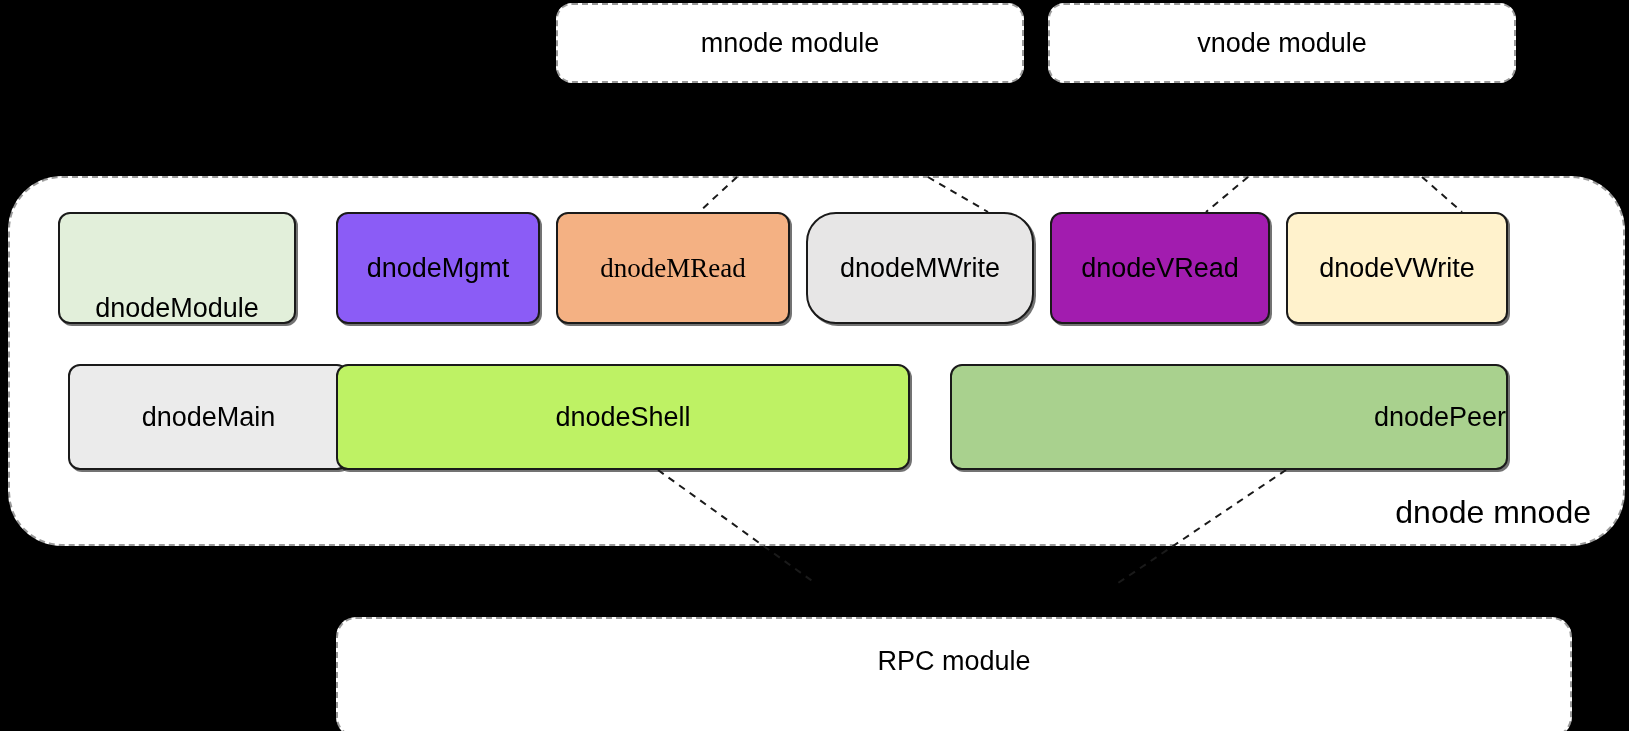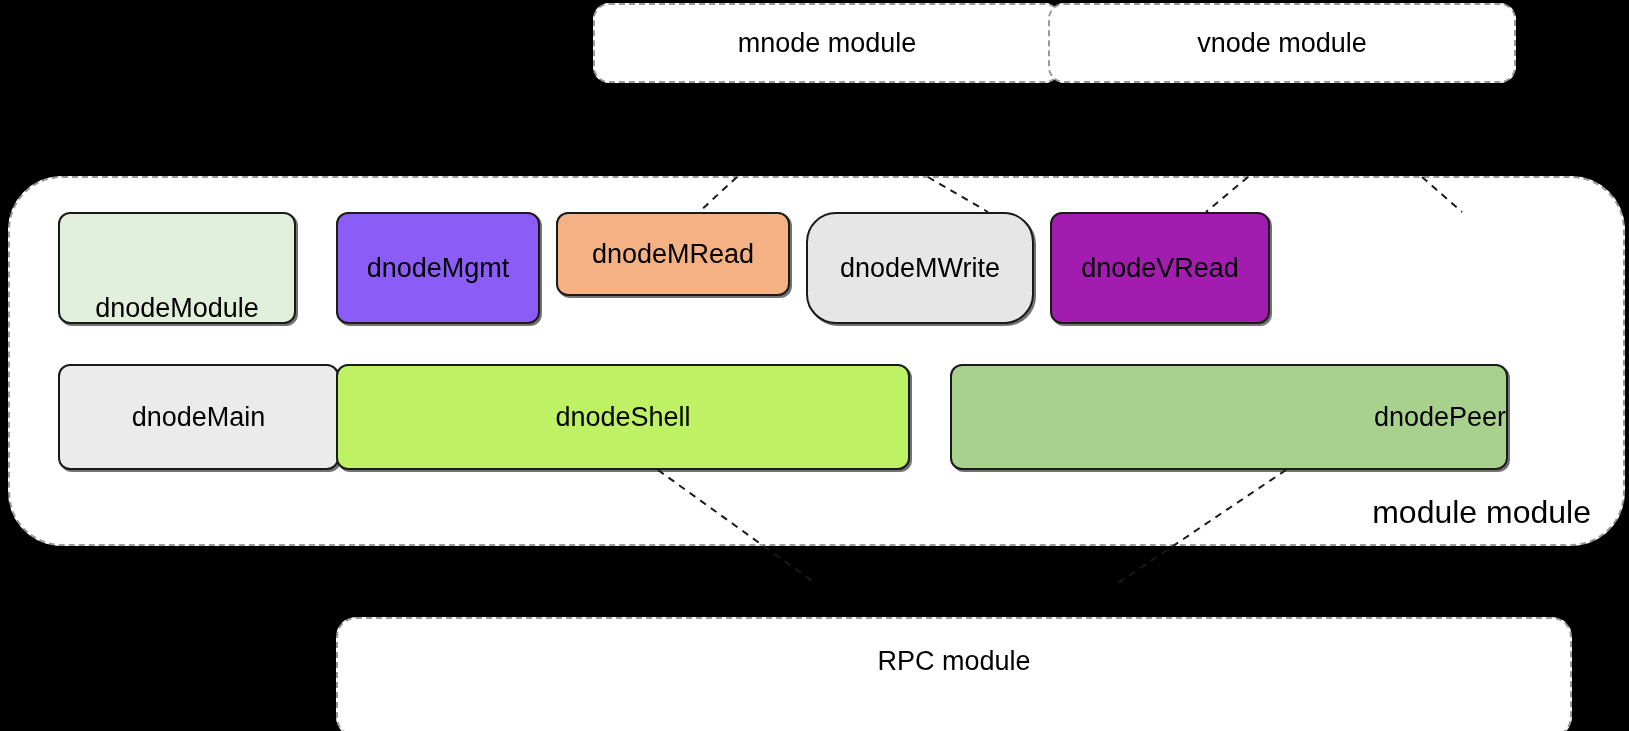--- a/index.html
+++ b/index.html
@@ -32,21 +32,20 @@
     color: #000000;
     line-height: 1;
     white-space: nowrap;
   }
 
   #mnode-module {
     left: 556px;
     top: 3px;
     width: 468px;
     height: 80px;
-    margin-left: 37px;
   }
   #vnode-module {
     left: 1048px;
     top: 3px;
     width: 468px;
     height: 80px;
   }
   #rpc-module {
     left: 336px;
     top: 617px;
@@ -117,40 +116,43 @@
 
   <div class="module-panel small" id="mnode-module">
     <span class="module-panel-label">mnode module</span>
   </div>
 
   <div class="module-panel small" id="vnode-module">
     <span class="module-panel-label">vnode module</span>
   </div>
 
   <div id="dnode-container">
-    <span id="dnode-module-label">module module</span>
+    <span id="dnode-module-label">dnode mnode</span>
   </div>
 
   <div class="card" style="left: 58px; top: 212px; width: 238px; height: 112px; background: rgb(226, 239, 218); align-items: flex-end;">
     <span>dnodeModule</span>
   </div>
   <div class="card" style="left: 336px; top: 212px; width: 204px; height: 112px; background: #8b5cf6;">
     <span>dnodeMgmt</span>
   </div>
-  <div class="card" style="left: 556px; top: 212px; width: 234px; height: 84px; background: rgb(244, 177, 131);">
+  <div class="card" style="left: 556px; top: 212px; width: 234px; height: 112px; background: rgb(244, 177, 131); font-family: Liberation Serif, serif;">
     <span>dnodeMRead</span>
   </div>
   <div class="card" style="left: 806px; top: 212px; width: 228px; height: 112px; background: rgb(231, 230, 230); border-radius: 30px;">
     <span>dnodeMWrite</span>
   </div>
   <div class="card" style="left: 1050px; top: 212px; width: 220px; height: 112px; background: #a21caf;">
     <span>dnodeVRead</span>
   </div>
+  <div class="card" style="left: 1286px; top: 212px; width: 222px; height: 112px; background: rgb(255, 242, 204);">
+    <span>dnodeVWrite</span>
+  </div>
 
-  <div class="card" style="left: 58px; top: 364px; width: 281px; height: 106px; background: rgb(235, 235, 235);">
+  <div class="card" style="left: 68px; top: 364px; width: 281px; height: 106px; background: rgb(235, 235, 235);">
     <span>dnodeMain</span>
   </div>
   <div class="card" style="left: 336px; top: 364px; width: 574px; height: 106px; background: #bef264;">
     <span>dnodeShell</span>
   </div>
   <div class="card" style="left: 950px; top: 364px; width: 558px; height: 106px; background: rgb(169, 209, 142); justify-content: flex-end;">
     <span>dnodePeer</span>
   </div>
 
   <div class="module-panel" id="rpc-module">

